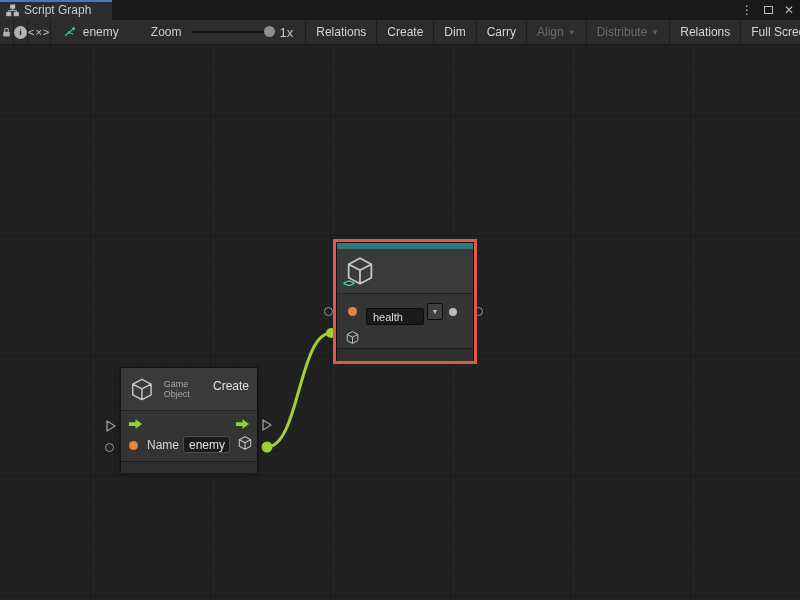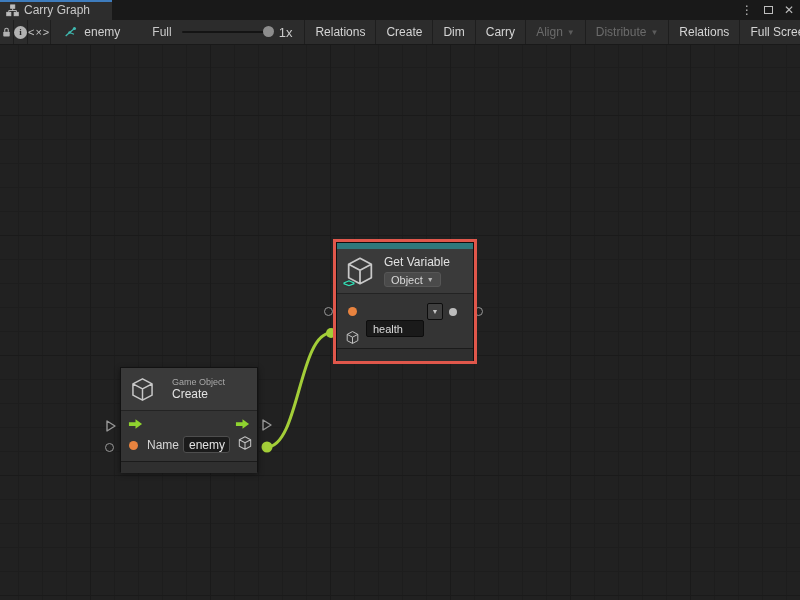--- a/index.html
+++ b/index.html
@@ -66,32 +66,32 @@
   #node-getvar { position:relative; width:138px; height:119px; background:#333; border:1px solid #101010; }
   #gv-tealbar { height:6px; }
   #gv-header { height:44px; display:flex; align-items:center; padding:0 7px; background:#3a3a3a; }
   #gv-icon { position:relative; width:32px; height:32px; flex:0 0 32px; }
   #gv-icon .angle { position:absolute; left:-1px; bottom:-2px; color:#35e0b7; font-size:11px; font-weight:bold; letter-spacing:-1px; text-shadow:0 0 2px #222; }
   #gv-titlecol { margin-left:8px; display:flex; flex-direction:column; align-items:flex-start; }
   #gv-kind-btn { margin-top:3px; background:#4a4a4a; border:1px solid #565656; border-radius:3px;
     color:#d9d9d9; font-size:11px; padding:0 6px; height:15px; display:flex; align-items:center; gap:4px; }
   #gv-kind-btn .dd-arrow { margin-left:0; font-size:7px; color:#b5b5b5; }
   #gv-body { position:relative; height:54px; background:#343434; }
-  #gv-name-field { position:absolute; left:29px; top:26px; width:58px; height:17px; background:#1a1a1a;
+  #gv-name-field { position:absolute; left:29px; top:14px; width:58px; height:17px; background:#1a1a1a;
     border:1px solid #0d0d0d; border-radius:2px; color:#dcdcdc; font-size:11px; display:flex; align-items:center; padding-left:6px; }
   #gv-name-dd { position:absolute; left:90px; top:9px; width:16px; height:17px; background:#3f3f3f;
     border:1px solid #0d0d0d; border-radius:2px; color:#c4c4c4; font-size:7px; display:flex; align-items:center; justify-content:center; }
   #gv-dot-orange { position:absolute; left:11px; top:13px; }
   #gv-dot-white { position:absolute; left:112px; top:14px; }
   #gv-cube-port { position:absolute; left:8px; top:36px; width:15px; height:15px; }
   #gv-footer { height:13px; }
 
   #node-create { left:120px; top:322px; width:138px; height:105px; }
   #cr-header { height:42px; }
-  #cr-titlecol { margin-left:16px; display:flex; flex-direction:column; }
+  #cr-titlecol { margin-left:9px; display:flex; flex-direction:row; }
   #cr-body { position:relative; height:50px; background:#343434; }
   .flow-arrow { position:absolute; width:15px; height:12px; }
   #cr-arrow-in { left:7px; top:7px; }
   #cr-arrow-out { right:7px; top:7px; }
   #cr-dot-orange { position:absolute; left:8px; top:30px; }
   #cr-name-label { position:absolute; left:26px; top:27px; color:#d6d6d6; font-size:12px; }
   #cr-name-field { position:absolute; left:62px; top:25px; width:47px; height:17px; background:#1b1b1b;
     border:1px solid #4e4e4e; border-radius:3px; color:#e2e2e2; font-size:12px; display:flex; align-items:center; padding-left:5px; }
   #cr-cube-port { position:absolute; left:116px; top:24px; width:16px; height:16px; }
   #cr-footer { height:12px; }
@@ -106,21 +106,21 @@
       <div id="tab-blueline"></div>
       <div id="tab-content">
         <svg width="13" height="13" viewBox="0 0 14 14">
           <g fill="#bdbdbd" stroke="#bdbdbd" stroke-width="1">
             <rect x="5" y="1" width="4.4" height="3.6" fill="#bdbdbd"></rect>
             <rect x="0.8" y="9" width="4.4" height="3.6" fill="#bdbdbd"></rect>
             <rect x="8.8" y="9" width="4.4" height="3.6" fill="#bdbdbd"></rect>
             <path d="M7.2 4.6 V7 M3 9 V7 H11.2 V9" fill="none"></path>
           </g>
         </svg>
-        <span class="tab-label">Carry Graph</span>
+        <span class="tab-label">Script Graph</span>
       </div>
     </div>
     <div id="win-controls">
       <div class="winbtn">⋮</div>
       <div class="winbtn">
           <span id="maximize-box"></span>
         </div>
       <div class="winbtn">✕</div>
     </div>
   </div>
@@ -139,21 +139,21 @@
       <span>&lt;×&gt;</span>
     </div>
     <div class="tb-seg" id="seg-graphinfo">
       <svg width="15" height="14" viewBox="0 0 16 16">
         <path d="M2.5 12.5 L7 8.5 L12.5 4" fill="none" stroke="#3fb8af" stroke-width="1.5"></path>
         <circle cx="12.5" cy="4" r="1.8" fill="#3fb8af"></circle>
         <circle cx="7" cy="8.5" r="1.5" fill="#3fb8af"></circle>
         <path d="M7 8.5 L12 10.5" fill="none" stroke="#3fb8af" stroke-width="1.3"></path>
       </svg>
       <span id="graph-name">enemy</span>
-      <span id="zoom-label">Full</span>
+      <span id="zoom-label">Zoom</span>
       <div id="zoom-track">
         <div id="zoom-handle"></div>
       </div>
       <span id="zoom-value">1x</span>
     </div>
     <div class="tb-seg tb-btn">Relations</div>
     <div class="tb-seg tb-btn">Create</div>
     <div class="tb-seg tb-btn">Dim</div>
     <div class="tb-seg tb-btn">Carry</div>
     <div class="tb-seg tb-btn disabled">
@@ -201,27 +201,20 @@
     <div id="node-getvar-sel">
       <div id="node-getvar">
         <div id="gv-tealbar" style="background:#2f797c;"></div>
         <div id="gv-header">
           <div id="gv-icon">
             <svg width="32" height="32" viewBox="0 0 24 24">
               <path d="M12 2.5 L20.5 7 V17 L12 21.5 L3.5 17 V7 Z M3.5 7 L12 11.5 L20.5 7 M12 11.5 V21.5" fill="none" stroke="#c9c9c9" stroke-width="1.3" stroke-linejoin="round"></path>
             </svg>
             <span class="angle">&lt;&gt;</span>
           </div>
-          <div id="gv-titlecol">
-            <span class="hdr-title">Get Variable</span>
-            <div id="gv-kind-btn">
-              <span>Object</span>
-              <span class="dd-arrow">▼</span>
-            </div>
-          </div>
         </div>
         <div class="node-divider"></div>
         <div id="gv-body">
           <div class="dot-orange" id="gv-dot-orange"></div>
           <div id="gv-name-field">
             <span>health</span>
           </div>
           <div id="gv-name-dd">
             <span>▼</span>
           </div>

